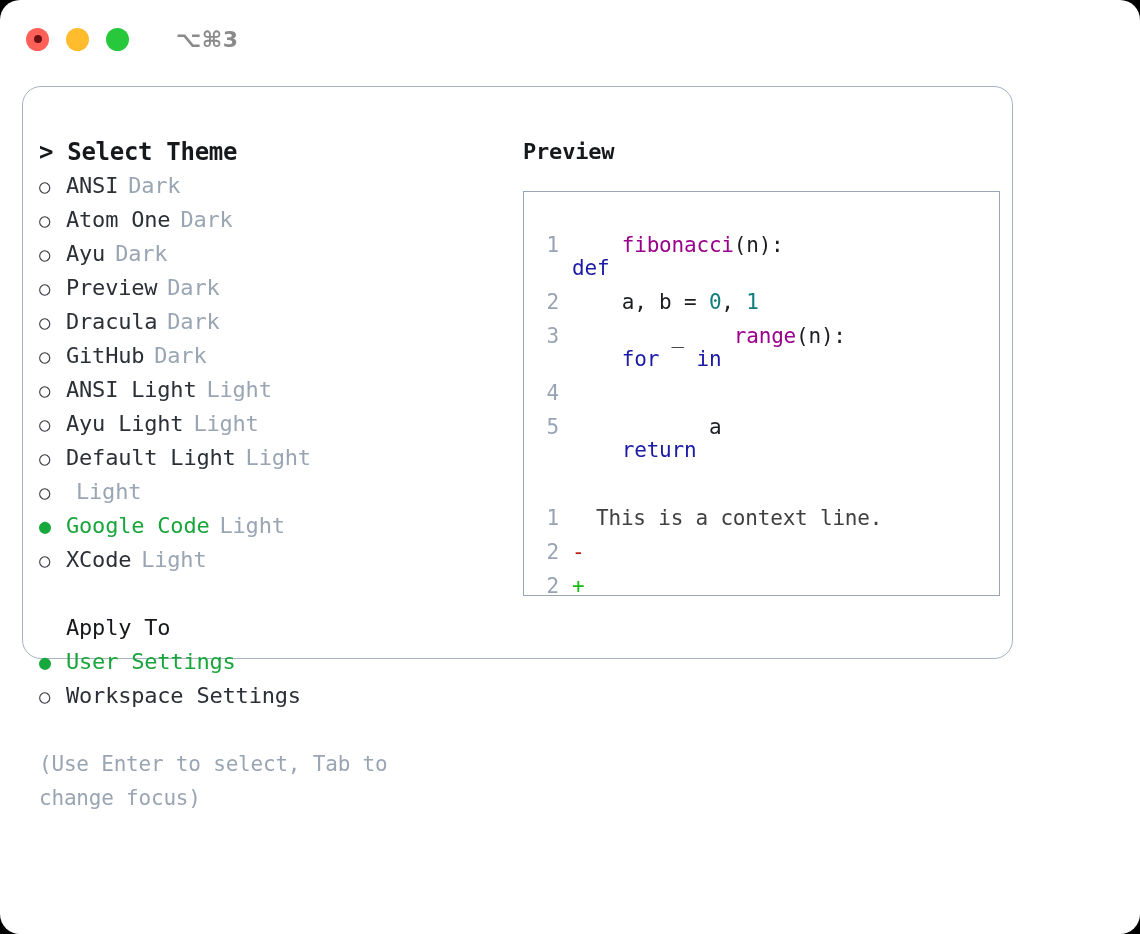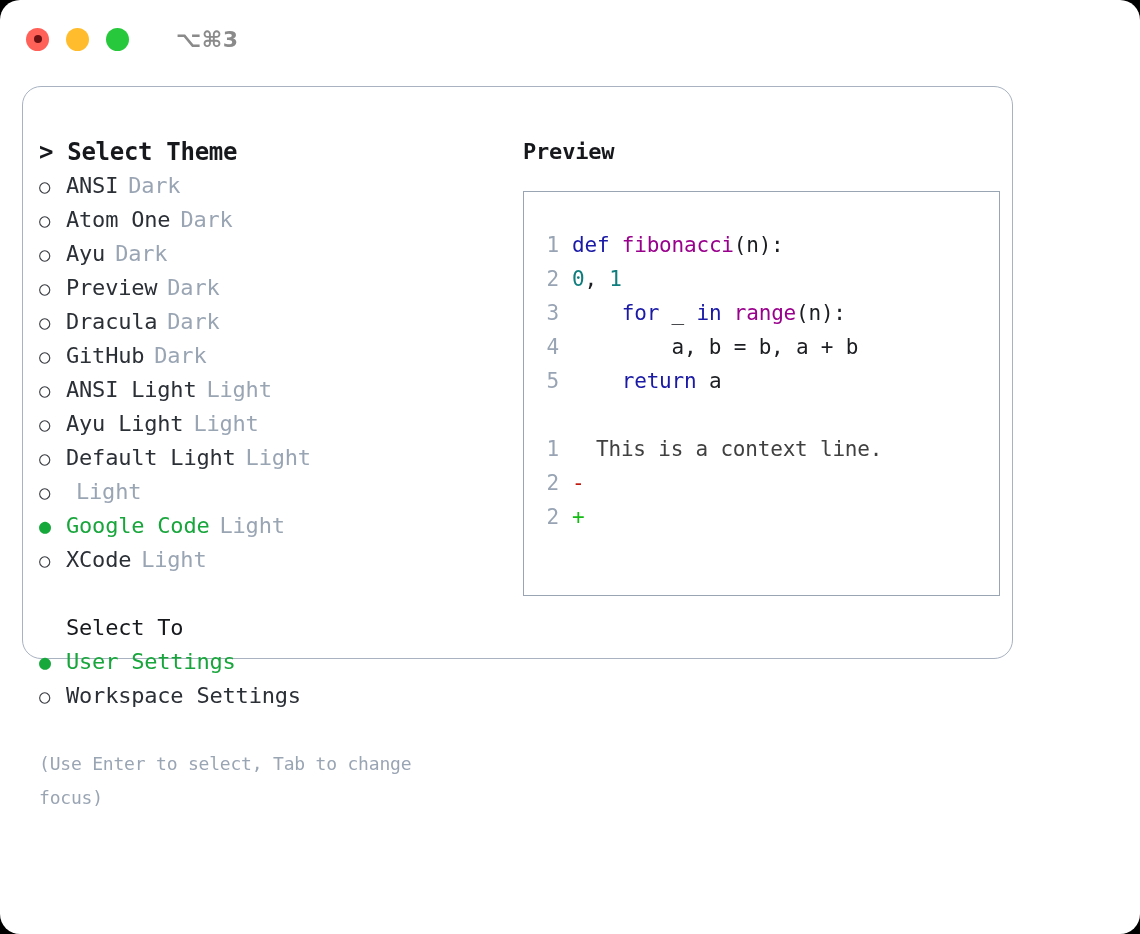--- a/index.html
+++ b/index.html
@@ -113,21 +113,21 @@
     color: #16181c;
     line-height: 34px;
     padding-left: 27px;
     white-space: pre;
     letter-spacing: -0.2px;
   }
 
   .spacer-lg { height: 34px; }
 
   #hint {
-    font-size: 18px;
+    font-size: 21px;
     color: #9aa5b4;
     line-height: 34px;
     width: 420px;
     letter-spacing: -0.2px;
     margin-top: 34px;
   }
 
   
   #right-col {
     flex: 1;
@@ -160,21 +160,21 @@
   }
   .lno {
     width: 30px;
     flex: none;
     color: #98a4b4;
     text-align: right;
     padding-right: 13px;
   }
   .mark { width: 24px; flex: none; }
 
-  .tok-kw   { color: #1a1aa6; }
+  .tok-kw   { color: #1a1aa6; margin-top: 23px; }
   .tok-fn   { color: #99008c; }
   .tok-num  { color: #0f7d7d; }
   .tok-txt  { color: #1b1d21; }
 
   .d-ctx { color: #404040; }
   .d-del { color: #c2190f; }
   .d-add { color: #14bb14; }
 
   .blank-line { height: 34px; }
 </style>
@@ -207,37 +207,37 @@
             <div class="opt"><span class="bullet">○</span><span class="name">ANSI Light</span><span class="kind">Light</span></div>
             <div class="opt"><span class="bullet">○</span><span class="name">Ayu Light</span><span class="kind">Light</span></div>
             <div class="opt"><span class="bullet">○</span><span class="name">Default Light</span><span class="kind">Light</span></div>
             <div class="opt"><span class="bullet">○</span><span class="kind">Light</span></div>
             <div class="opt"><span class="bullet sel">●</span><span class="name sel">Google Code</span><span class="kind">Light</span></div>
             <div class="opt"><span class="bullet">○</span><span class="name">XCode</span><span class="kind">Light</span></div>
           </div>
 
         <div class="spacer-lg"></div>
 
-        <div id="apply-hdr">Select To</div>
+        <div id="apply-hdr">Apply To</div>
         <div id="apply-list">
             <div class="opt"><span class="bullet sel">●</span><span class="name sel">User Settings</span></div>
             <div class="opt"><span class="bullet">○</span><span class="name">Workspace Settings</span></div>
           </div>
 
         <div id="hint">(Use Enter to select, Tab to change focus)</div>
       </div>
 
       <div id="right-col">
         <div id="preview-title">Preview</div>
         <div id="preview-box">
           <div id="code-block">
               <div class="code-line"><span class="lno">1</span><span class="tok-kw">def </span><span class="tok-fn">fibonacci</span><span class="tok-txt">(n):</span></div>
-              <div class="code-line"><span class="lno">2</span><span class="tok-num">0</span><span class="tok-txt">, </span><span class="tok-num">1</span></div>
+              <div class="code-line"><span class="lno">2</span><span class="tok-txt">    a, b = </span><span class="tok-num">0</span><span class="tok-txt">, </span><span class="tok-num">1</span></div>
               <div class="code-line"><span class="lno">3</span><span class="tok-txt">    </span><span class="tok-kw">for</span><span class="tok-txt"> _ </span><span class="tok-kw">in</span><span class="tok-txt"> </span><span class="tok-fn">range</span><span class="tok-txt">(n):</span></div>
-              <div class="code-line"><span class="lno">4</span><span class="tok-txt">        a, b = b, a + b</span></div>
+              <div class="code-line"><span class="lno">4</span></div>
               <div class="code-line"><span class="lno">5</span><span class="tok-txt">    </span><span class="tok-kw">return</span><span class="tok-txt"> a</span></div>
             </div>
           <div class="blank-line"></div>
           <div id="diff-block">
               <div class="code-line"><span class="lno">1</span><span class="mark d-ctx"> </span><span class="d-ctx">This is a context line.</span></div>
               <div class="code-line"><span class="lno">2</span><span class="mark d-del">-</span></div>
               <div class="code-line"><span class="lno">2</span><span class="mark d-add">+</span></div>
             </div>
         </div>
       </div>

